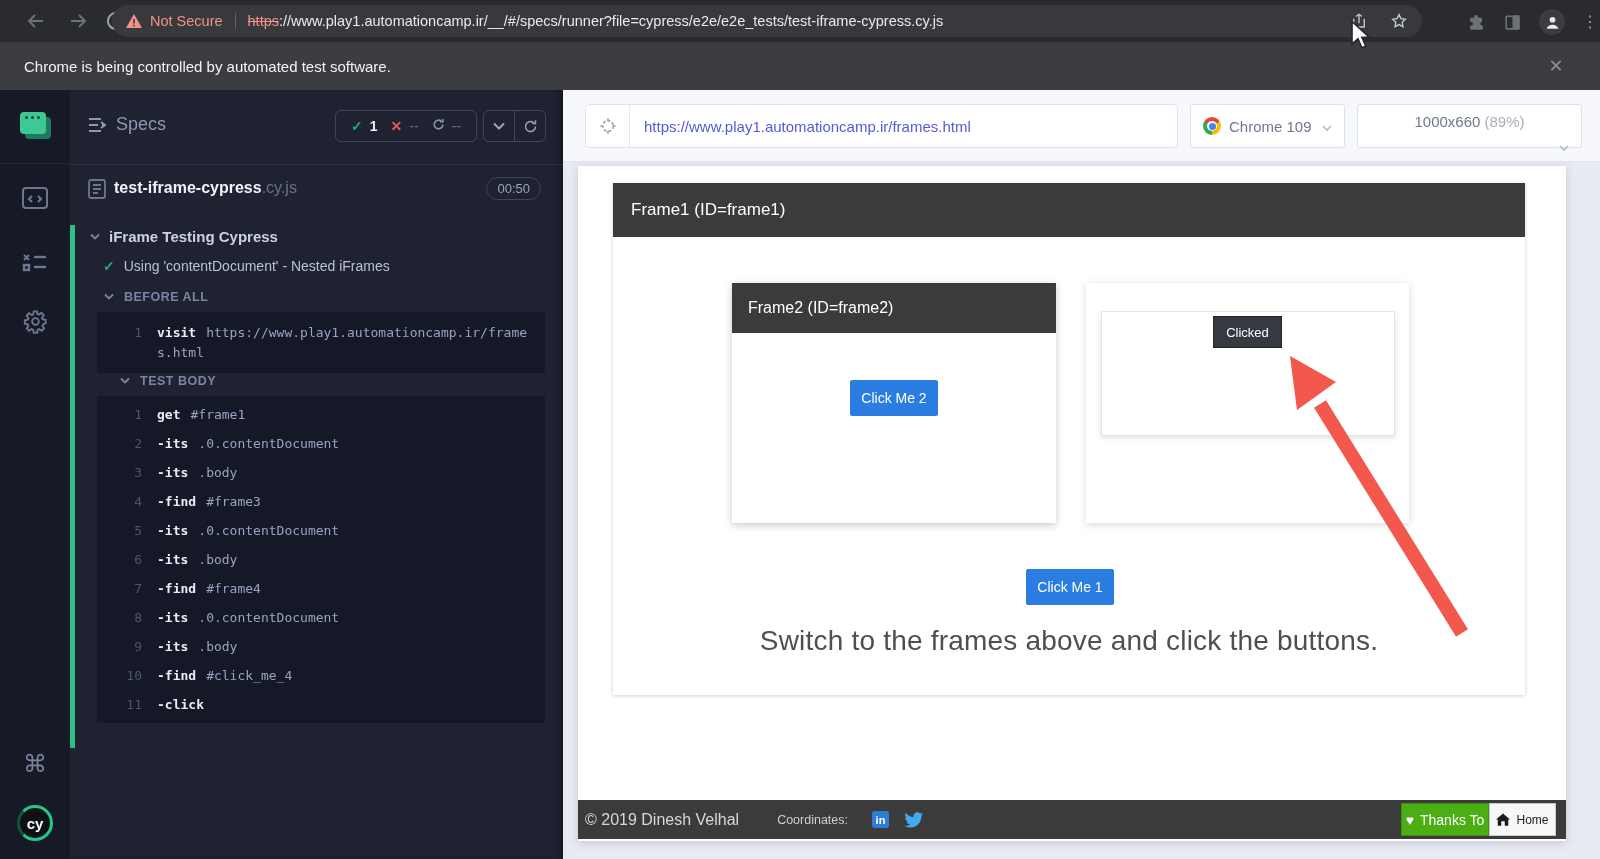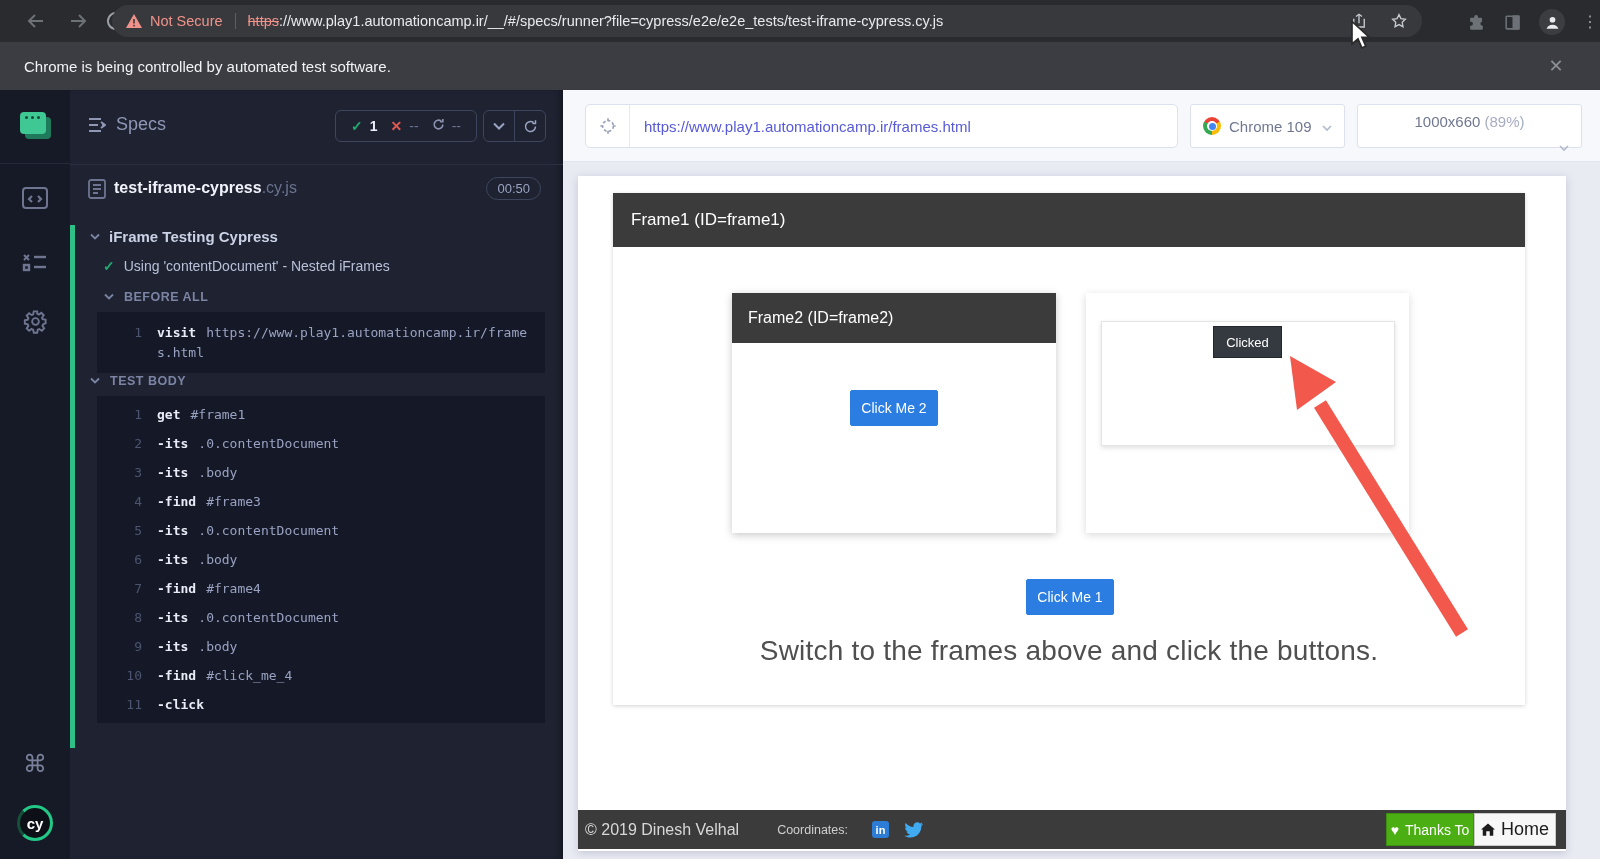--- a/index.html
+++ b/index.html
@@ -64,21 +64,21 @@
 
   .tree { position:absolute; left:0; top:126px; width:493px; height:643px; }
   .pass-bar { position:absolute; left:0; top:9px; width:5px; height:523px; background:#2fbf86; }
   .chev { display:inline-block; width:10px; height:10px; }
   .suite-row { position:absolute; left:20px; top:12px; display:flex; align-items:center; gap:9px; color:#ccd2e6; font-size:15px; font-weight:bold; }
   .suite-row .chev { color:#7c84a3; }
   .test-row { position:absolute; left:33px; top:42px; display:flex; align-items:center; gap:9px; color:#b9c0d8; font-size:14px; }
   .test-check { color:#1fa971; font-weight:bold; font-size:14px; }
   .hook-label { position:absolute; display:flex; align-items:center; gap:10px; color:#7c84a3; font-size:12.5px; letter-spacing:.5px; font-weight:bold; }
   .hook-ba { left:34px; top:74px; }
-  .hook-tb { left:20px; top:158px; }
+  .hook-tb { left:50px; top:158px; }
   .cmd-block { position:absolute; left:27px; width:448px; background:#151927; font-family:"DejaVu Sans Mono", monospace; font-size:13px; }
   .blk-ba { top:96px; padding:6px 0; }
   .blk-tb { top:180px; padding:4px 0; }
   .cmd-row { display:flex; padding:4.5px 10px 4.5px 0; line-height:20px; }
   .cmd-num { width:45px; text-align:right; color:#4d5470; flex:0 0 auto; }
   .cmd-body { margin-left:15px; flex:1; }
   .cmd-method { color:#e9ecf6; font-weight:bold; margin-right:10px;margin-top:40px; }
   .cmd-args { color:#9aa2c2; word-break:break-all; }
 
   
@@ -89,21 +89,21 @@
   .aut-url-text { margin-left:14px; color:#575ad8; font-size:15px; white-space:nowrap; }
   .aut-select { position:absolute; top:14px; height:44px; background:#fff; border:1px solid #dde1ee; border-radius:3px; display:flex; align-items:center; padding:0 12px; gap:8px; color:#707890; font-size:15px; }
   .sel-browser { left:627px; width:155px; }
   .sel-viewport { left:794px; width:225px;flex-direction:column; }
   .chrome-logo { width:18px; height:18px; border-radius:50%; background:conic-gradient(from -60deg, #ea4335 0 120deg, #fbbc05 0 240deg, #34a853 0 360deg); position:relative; flex:0 0 auto; }
   .chrome-logo::before { content:""; position:absolute; left:4px; top:4px; width:10px; height:10px; background:#fff; border-radius:50%; }
   .chrome-logo::after { content:""; position:absolute; left:5.5px; top:5.5px; width:7px; height:7px; background:#4285f4; border-radius:50%; }
   .dim-pct { color:#a6adc2; }
   .sel-chev { color:#b3b9cc; margin-left:auto; }
 
-  .aut-page { position:absolute; left:15px; top:86px; width:988px; height:675px; background:#fff; box-shadow:0 2px 8px rgba(80,90,120,.25); }
+  .aut-page { position:absolute; left:15px; top:76px; width:988px; height:675px; background:#fff; box-shadow:0 2px 8px rgba(80,90,120,.25); }
 
   .frame1 { position:absolute; left:35px; top:17px; width:912px; height:512px; background:#fff; box-shadow:0 1px 4px rgba(0,0,0,.18); }
   .darkbar { background:#3b3b3b; color:#fff; }
   .frame1-header { position:absolute; left:0; top:0; width:100%; height:54px; font-size:17px; display:flex; align-items:center; padding-left:18px; }
   .frame2 { position:absolute; left:119px; top:100px; width:324px; height:240px; background:#fff; box-shadow:0 2px 8px rgba(0,0,0,.22); }
   .frame2-header { position:absolute; left:0; top:0; width:100%; height:50px; font-size:16px; display:flex; align-items:center; padding-left:16px; }
   .btn-blue { background:#2b7de1; color:#fff; font-size:14px; border:1px solid #2b7de1; border-radius:2px; display:flex; align-items:center; justify-content:center; }
   .clickme2 { position:absolute; left:118px; top:97px; width:88px; height:36px; }
   .frame3 { position:absolute; left:473px; top:100px; width:323px; height:240px; background:#fff; box-shadow:0 2px 8px rgba(0,0,0,.15); }
   .frame4 { position:absolute; left:15px; top:28px; width:294px; height:125px; background:#fff; border:1px solid #e4e4e4; box-shadow:0 2px 5px rgba(0,0,0,.12); }
@@ -111,21 +111,21 @@
   .clickme1 { position:absolute; left:413px; top:386px; width:88px; height:36px; }
   .caption { position:absolute; left:0; top:442px; width:100%; text-align:center; color:#4f4f4f; font-size:28px; font-weight:300; letter-spacing:.2px; }
 
   .aut-footer { position:absolute; left:0; top:634px; width:988px; height:39px; background:#3b3b3b; display:flex; align-items:center; }
   .copyright { margin-left:7px; color:#d8d8d8; font-size:16px; }
   .coords-label { margin-left:38px; color:#cfcfcf; font-size:12.5px; }
   .li-ic { margin-left:24px; width:17px; height:17px; background:#2d7cd6; border-radius:3px; color:#fff; font-size:11px; font-weight:bold; display:flex; align-items:center; justify-content:center; }
   .tw-ic { margin-left:15px; width:19px; height:16px; color:#41abf1; }
   .footer-btns { margin-left:auto; margin-right:10px; display:flex; }
   .btn-thanks { width:88px; height:33px; background:#4bae13; border:1px solid #3e9110; color:#fff; font-size:14px; display:flex; align-items:center; justify-content:center; gap:6px; }
-  .btn-home { width:82px; height:33px; background:#f7f7f7; border:1px solid #c9c9c9; color:#1c1c1c; font-size:18px; display:flex; align-items:center; justify-content:center; gap:6px; }
+  .btn-home { width:67px; height:33px; background:#f7f7f7; border:1px solid #c9c9c9; color:#1c1c1c; font-size:12px; display:flex; align-items:center; justify-content:center; gap:6px; }
 
   .red-arrow { position:absolute; left:15px; top:76px; width:988px; height:675px; pointer-events:none; }
   .cursor { position:absolute; left:1350px; top:20px; width:22px; height:30px; pointer-events:none; z-index:50; }
 </style>
 </head>
 <body>
 
 <div class="screen">
 
   <div class="topbar">

